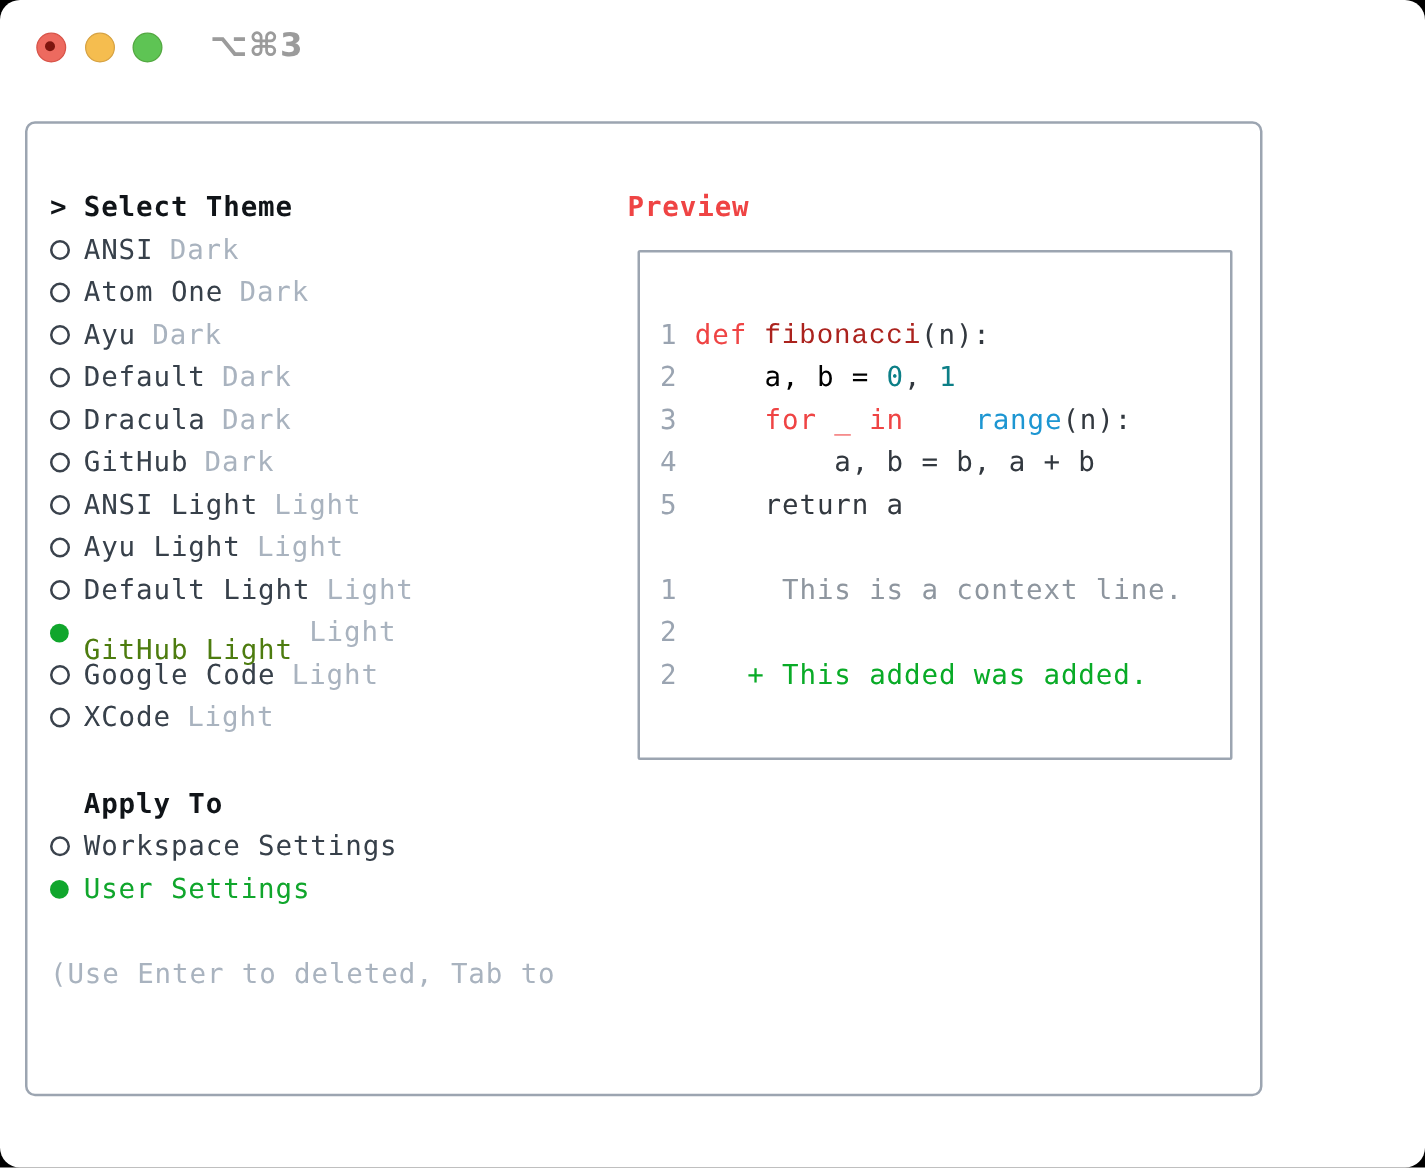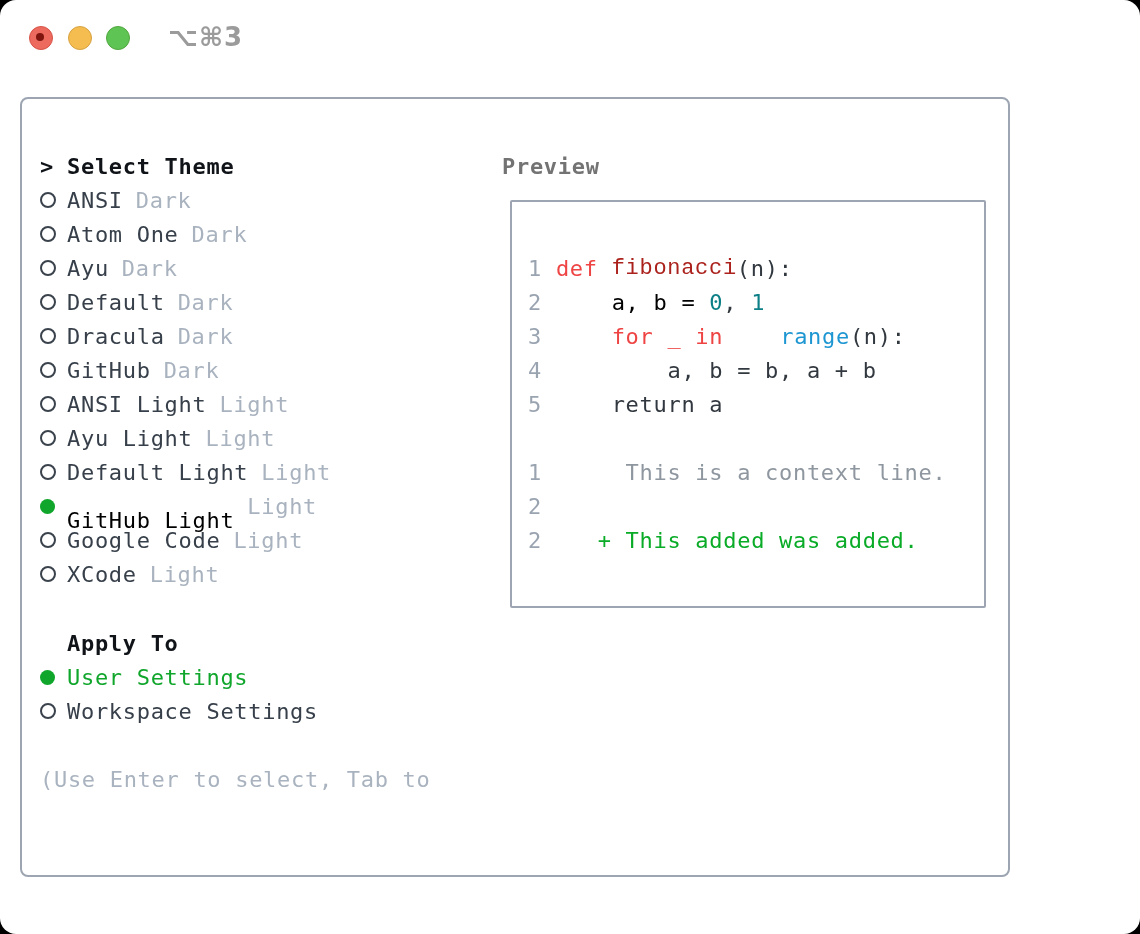--- a/index.html
+++ b/index.html
@@ -47,21 +47,21 @@
   .row.hdr .label{font-weight:bold;color:#101418;}
   .tag{margin-left:13px;}
   .group{position:absolute;left:18px;}
   #theme-list{top:50px;}
   #apply-list{top:527px;}
   #help-text{top:663px;}
   #help-text .row{color:#a9b3bf;}
   
   .preview-label{
     position:absolute;left:480px;top:50px;height:34px;display:flex;align-items:center;
-    font-size:22px;letter-spacing:0.7px;font-weight:bold;color:#737373;
+    font-size:22px;letter-spacing:0.7px;font-weight:bold;color:#ef4444;
   }
   .preview-box{
     position:absolute;left:488px;top:101px;width:476px;height:408px;
     border:2px solid #9ca5b1;border-radius:2px;background:#fff;
     box-sizing:border-box;padding:49px 0 0 16px;overflow:hidden;
   }
   .code-line{
     height:34px;display:flex;align-items:center;
     font-size:22px;letter-spacing:0.7px;white-space:pre;
   }
@@ -83,31 +83,31 @@
         <div class="row hdr"><span class="marker prompt">&gt;</span><span class="label">Select Theme</span></div>
         <div class="row"><span class="marker"><span class="circle"></span></span><span class="label">ANSI</span><span class="tag" style="color: rgb(169, 179, 191);">Dark</span></div>
         <div class="row"><span class="marker"><span class="circle"></span></span><span class="label">Atom One</span><span class="tag" style="color: rgb(169, 179, 191);">Dark</span></div>
         <div class="row"><span class="marker"><span class="circle"></span></span><span class="label">Ayu</span><span class="tag" style="color: rgb(169, 179, 191);">Dark</span></div>
         <div class="row"><span class="marker"><span class="circle"></span></span><span class="label">Default</span><span class="tag" style="color: rgb(169, 179, 191);">Dark</span></div>
         <div class="row"><span class="marker"><span class="circle"></span></span><span class="label">Dracula</span><span class="tag" style="color: rgb(169, 179, 191);">Dark</span></div>
         <div class="row"><span class="marker"><span class="circle"></span></span><span class="label">GitHub</span><span class="tag" style="color: rgb(169, 179, 191);">Dark</span></div>
         <div class="row"><span class="marker"><span class="circle"></span></span><span class="label">ANSI Light</span><span class="tag" style="color: rgb(169, 179, 191);">Light</span></div>
         <div class="row"><span class="marker"><span class="circle"></span></span><span class="label">Ayu Light</span><span class="tag" style="color: rgb(169, 179, 191);">Light</span></div>
         <div class="row"><span class="marker"><span class="circle"></span></span><span class="label">Default Light</span><span class="tag" style="color: rgb(169, 179, 191);">Light</span></div>
-        <div class="row"><span class="marker"><span class="dot" style="background: rgb(16, 166, 44);"></span></span><span class="label" style="color: #000000; margin-top: 28px;">GitHub Light</span><span class="tag" style="color: rgb(169, 179, 191);">Light</span></div>
+        <div class="row"><span class="marker"><span class="dot" style="background: rgb(16, 166, 44);"></span></span><span class="label" style="color: #4d7c0f; margin-top: 28px;">GitHub Light</span><span class="tag" style="color: rgb(169, 179, 191);">Light</span></div>
         <div class="row"><span class="marker"><span class="circle"></span></span><span class="label">Google Code</span><span class="tag" style="color: rgb(169, 179, 191);">Light</span></div>
         <div class="row"><span class="marker"><span class="circle"></span></span><span class="label">XCode</span><span class="tag" style="color: rgb(169, 179, 191);">Light</span></div>
       </div>
     <div class="group" id="apply-list">
         <div class="row hdr"><span class="marker"></span><span class="label">Apply To</span></div>
+        <div class="row"><span class="marker"><span class="circle"></span></span><span class="label">Workspace Settings</span></div>
         <div class="row"><span class="marker"><span class="dot" style="background: rgb(16, 166, 44);"></span></span><span class="label" style="color: rgb(16, 166, 44);">User Settings</span></div>
-        <div class="row"><span class="marker"><span class="circle"></span></span><span class="label">Workspace Settings</span></div>
       </div>
     <div class="group" id="help-text">
-        <div class="row">(Use Enter to select, Tab to</div>
+        <div class="row">(Use Enter to deleted, Tab to</div>
       </div>
 
     <div class="preview-label">Preview</div>
     <div class="preview-box" id="preview-box">
         <div class="code-line"><span style="color: rgb(154, 164, 177);">1</span><span style="color: #ef4444;"> def </span><span style="color: rgb(171, 34, 29); font-family: Liberation Mono, monospace;">fibonacci</span><span style="color: rgb(50, 56, 63);">(n):</span></div>
         <div class="code-line"><span style="color: rgb(154, 164, 177);">2</span><span style="color: #000000;">     a, b = </span><span style="color: rgb(12, 127, 135);">0</span><span style="color: rgb(50, 56, 63);">, </span><span style="color: rgb(12, 127, 135);">1</span></div>
         <div class="code-line"><span style="color: rgb(154, 164, 177);">3</span><span style="color: #ef4444;">     for _ in </span><span style="color: rgb(29, 150, 210); margin-left: 43px;">range</span><span style="color: rgb(50, 56, 63);">(n):</span></div>
         <div class="code-line"><span style="color: rgb(154, 164, 177);">4</span><span style="color: rgb(50, 56, 63);">         a, b = b, a + b</span></div>
         <div class="code-line"><span style="color: rgb(154, 164, 177);">5</span><span style="color: rgb(50, 56, 63);">     return a</span></div>
         <div class="code-line"></div>

